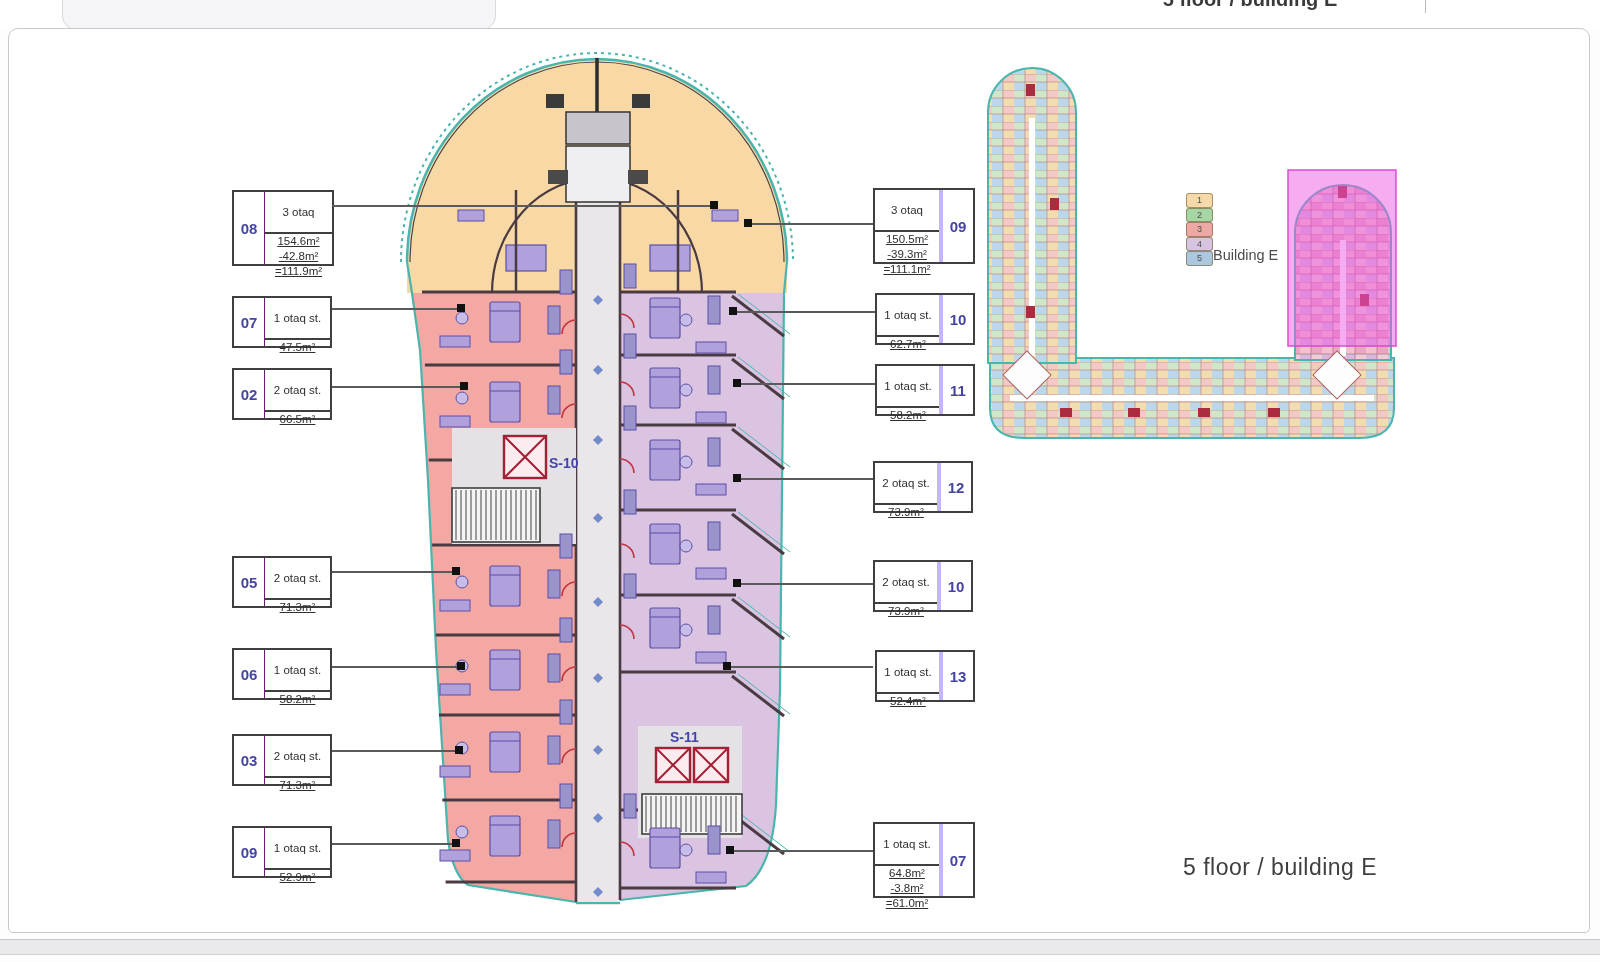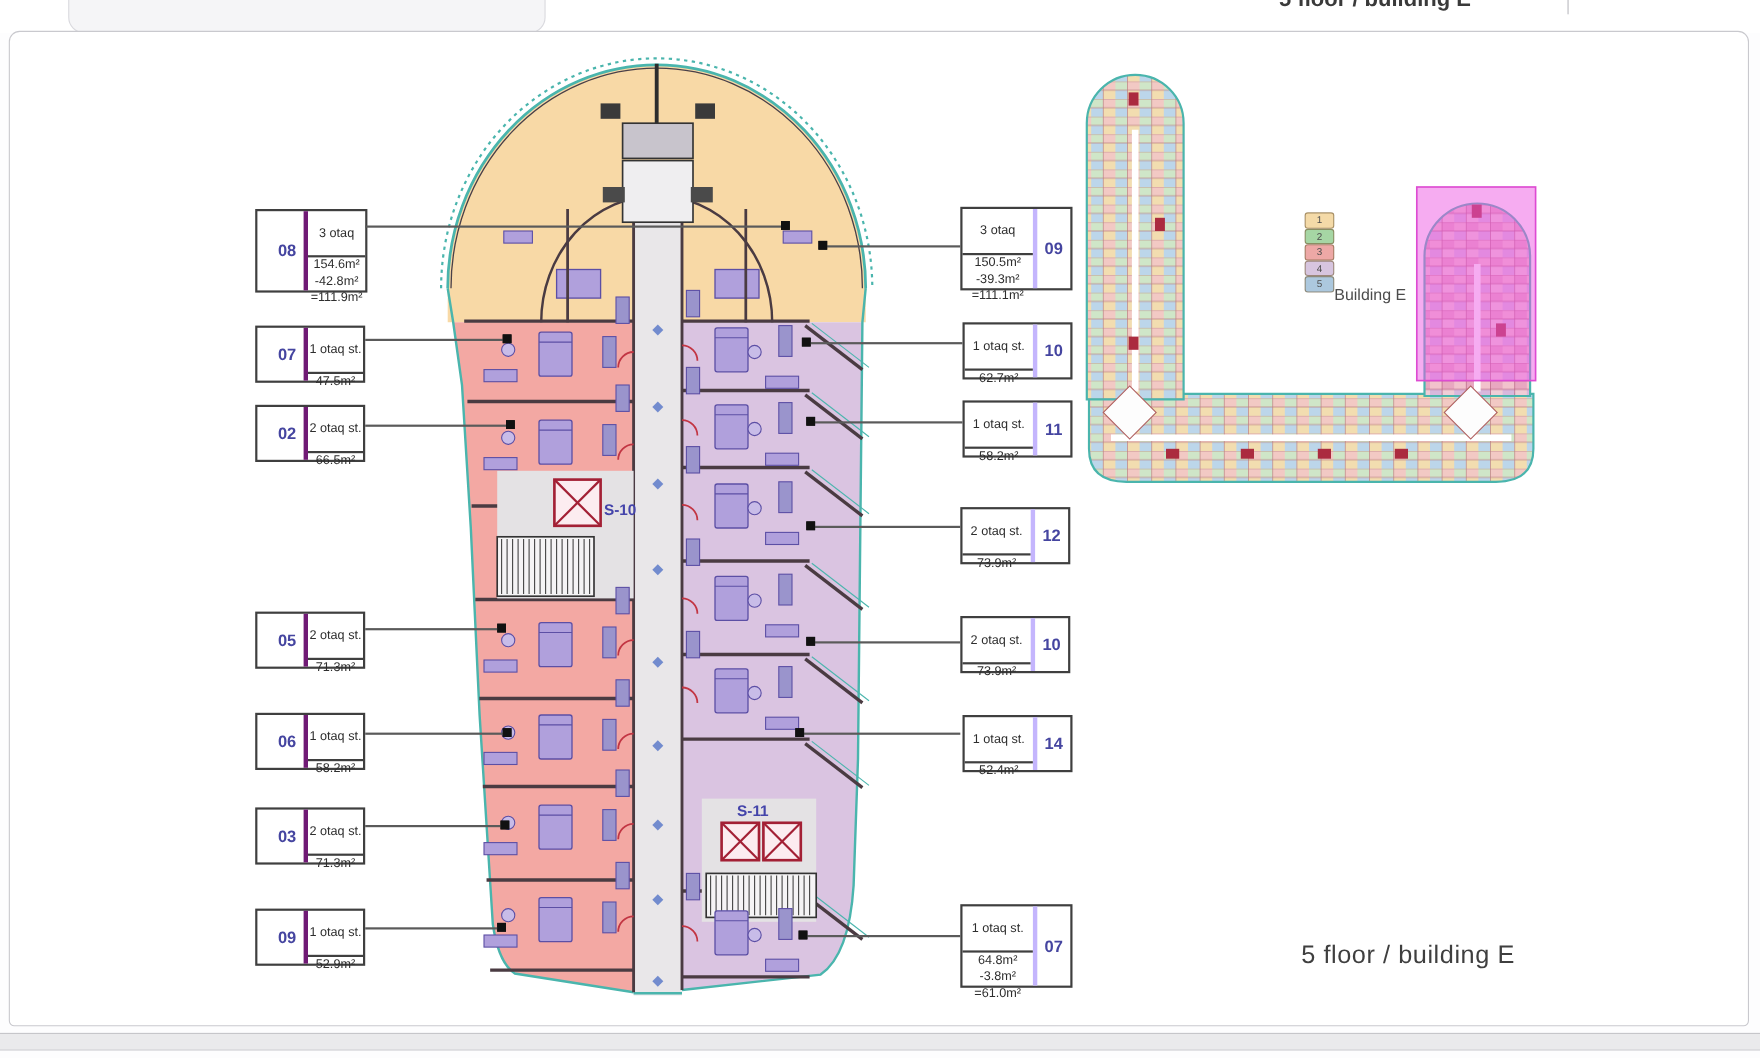--- a/index.html
+++ b/index.html
@@ -15,34 +15,34 @@
   
   .canvas{position:absolute;left:8px;top:28px;width:1580px;height:903px;background:#fff;
           border:1.5px solid #c9c9ce;border-radius:10px 10px 5px 5px;}
   .bottombar{position:absolute;left:0;top:939px;width:1600px;height:14px;background:#eaeaec;
              border-top:1px solid #c6c6ca;border-bottom:1px solid #d2d2d6;}
   
   .ubox{position:absolute;display:flex;border:2px solid #3f3f3f;background:#fff;width:100px;height:52px;box-sizing:border-box;}
   .ubox.big{width:102px;height:76px;}
   .num{width:30px;flex:0 0 30px;display:flex;align-items:center;justify-content:center;
        font-weight:bold;color:#4545a0;font-size:15px;}
-  .ubox.l .num{border-right:4px solid #701a75;padding-left:12px;}
+  .ubox.l .num{border-right:1px solid #701a75;}
   .ubox.r .num{border-left:4px solid #c4b5fd;}
   .uinfo{flex:1;display:flex;flex-direction:column;min-width:0;}
   .utype{border-bottom:2px solid #3f3f3f;text-align:center;font-size:11.5px;color:#2e2e2e;padding:14px 1px;white-space:nowrap;}
   .uareas{flex:1;display:flex;flex-direction:column;justify-content:center;text-align:center;
-          font-size:11.5px;color:#2e2e2e;line-height:1.3;}
+          font-size:11.5px;color:#2e2e2e;line-height:1.3;text-decoration:underline;}
   .leader{position:absolute;height:2px;background:#5a5a5a;}
   .udot{position:absolute;width:8px;height:8px;background:#111;}
   
   .legend{position:absolute;left:1186px;top:193px;display:flex;flex-direction:column;}
   .lg-sq{width:27px;height:14.5px;border:1px solid rgba(110,85,45,.6);border-radius:3px;
          box-sizing:border-box;display:flex;align-items:center;justify-content:center;
          font-size:9px;color:#444;opacity:.95;}
-  .legend-label{position:absolute;left:1213px;top:261px;font-size:14.5px;color:#4c4c4c;}
+  .legend-label{position:absolute;left:1213px;top:247px;font-size:14.5px;color:#4c4c4c;}
   .footer-title{position:absolute;left:1183px;top:854px;font-size:23px;color:#3f3f3f;font-weight:500;letter-spacing:.5px;}
   svg text{font-family:"Liberation Sans",sans-serif;}
 </style>
 </head>
 <body>
 
 <div class="page">
 
   <div class="tabbar">
     <div class="tab-left"></div>
@@ -475,21 +475,21 @@
       </div>
     <div class="num">10</div>
   </div>
   <div class="ubox r" style="left:875px;top:650px">
     <div class="uinfo">
         <div class="utype">1 otaq st.</div>
       <div class="uareas">
           <div>52.4m²</div>
         </div>
       </div>
-    <div class="num">14</div>
+    <div class="num">13</div>
   </div>
   <div class="ubox r big" style="left:873px;top:822px">
     <div class="uinfo">
         <div class="utype">1 otaq st.</div>
       <div class="uareas">
         <div>64.8m²</div>
           <div>-3.8m²</div>
           <div>=61.0m²</div>
       </div>
       </div>

